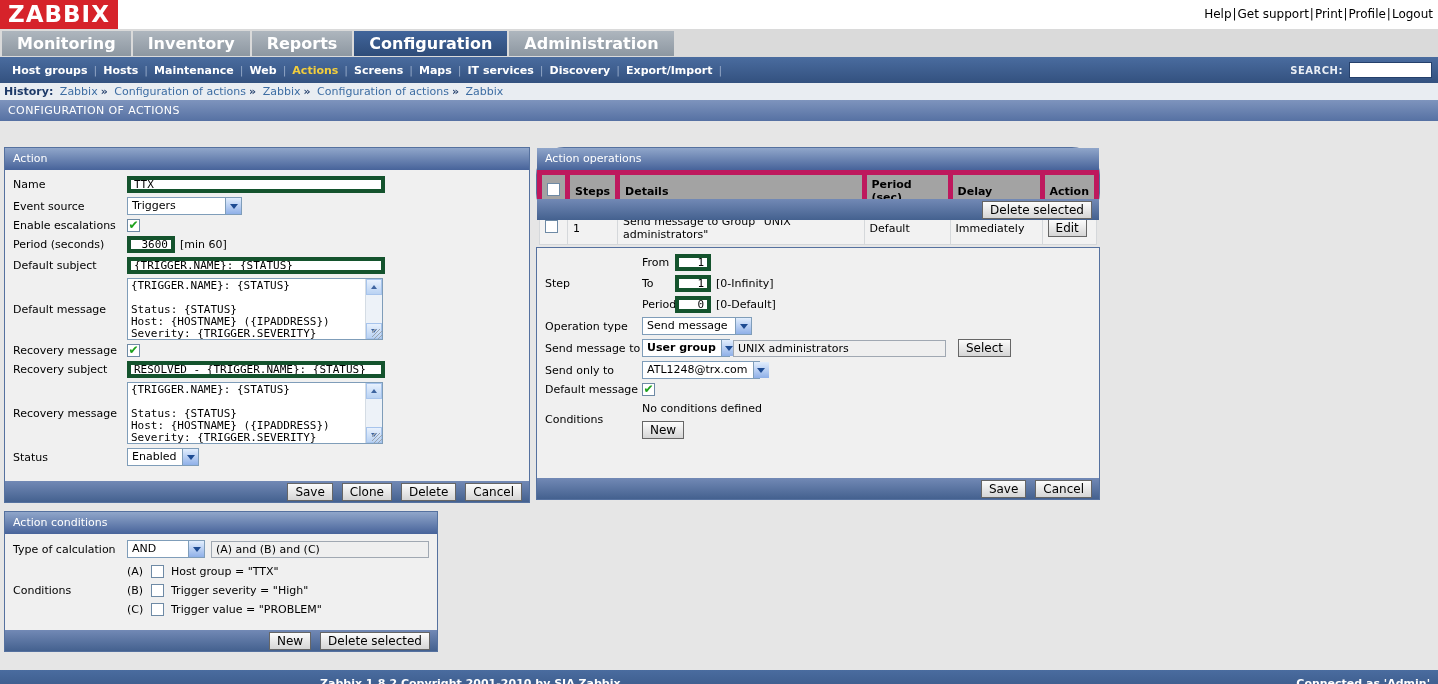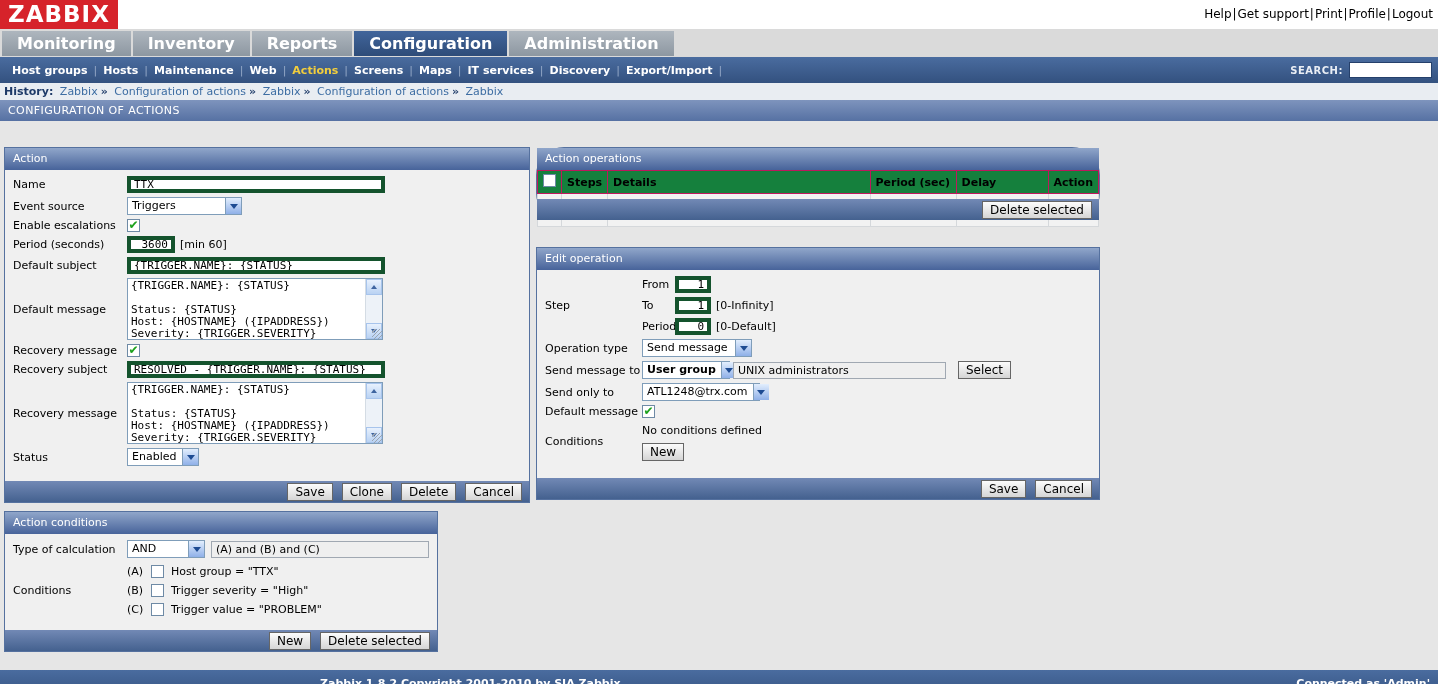--- a/index.html
+++ b/index.html
@@ -83,21 +83,21 @@
         display:flex; flex-direction:column; justify-content:space-between; }
   .sb-btn { height:16px; background:linear-gradient(#E8F1FD,#B9D2F3); border:1px solid #A7C4EC;
             display:flex; align-items:center; justify-content:center; cursor:pointer; }
   .tri-up   { width:0; height:0; border-left:3px solid transparent; border-right:3px solid transparent; border-bottom:4px solid #3E64A0; }
   .tri-down { width:0; height:0; border-left:3px solid transparent; border-right:3px solid transparent; border-top:4px solid #3E64A0; }
   .grip { position:absolute; right:0; bottom:0; width:10px; height:10px;
           background:repeating-linear-gradient(135deg, transparent 0 2px, #9AA4B0 2px 3px); }
 
   
   .ops-table { width:100%; border-collapse:collapse; font-size:11px; }
-  .ops-table th { background:#15803d; font-weight:bold; text-align:left; padding:3px 5px; border:1px solid #be185d; height:20px; }
+  .ops-table th { background:#a3a3a3; font-weight:bold; text-align:left; padding:3px 5px; border:5px solid #be185d; height:20px; }
   .ops-table td { background:#F2F2F2; padding:3px 5px; border:1px solid #D5D8DB; height:22px; }
   .col-cb { width:24px; } .col-steps { width:46px; } .col-period { width:86px; } .col-delay { width:92px; } .col-action { width:46px; }
 
   
   .cond-right { flex:1; }
   .cond-row { display:flex; align-items:center; padding:3px 0; }
   .cond-key { width:24px; flex:none; }
   .cond-text { margin-left:7px; }
   .formula-box { flex:1; margin-left:6px; }
 
@@ -321,21 +321,20 @@
           <td><button class="btn">Edit</button></td>
         </tr>
       </tbody>
     </table>
     <div class="panel-ft">
       <button class="btn">Delete selected</button>
     </div>
   </div>
 
   <div class="panel" id="p-editop">
-    <div class="panel-hd">Edit operation</div>
     <div class="panel-bd">
       <div class="frow">
         <span class="flabel2"></span>
         <span class="sublbl">From</span>
         <input class="txt num" style="width: 36px;" type="text" value="1">
       </div>
       <div class="frow">
         <span class="flabel2">Step</span>
         <span class="sublbl">To</span>
         <input class="txt num" style="width: 36px;" type="text" value="1">

